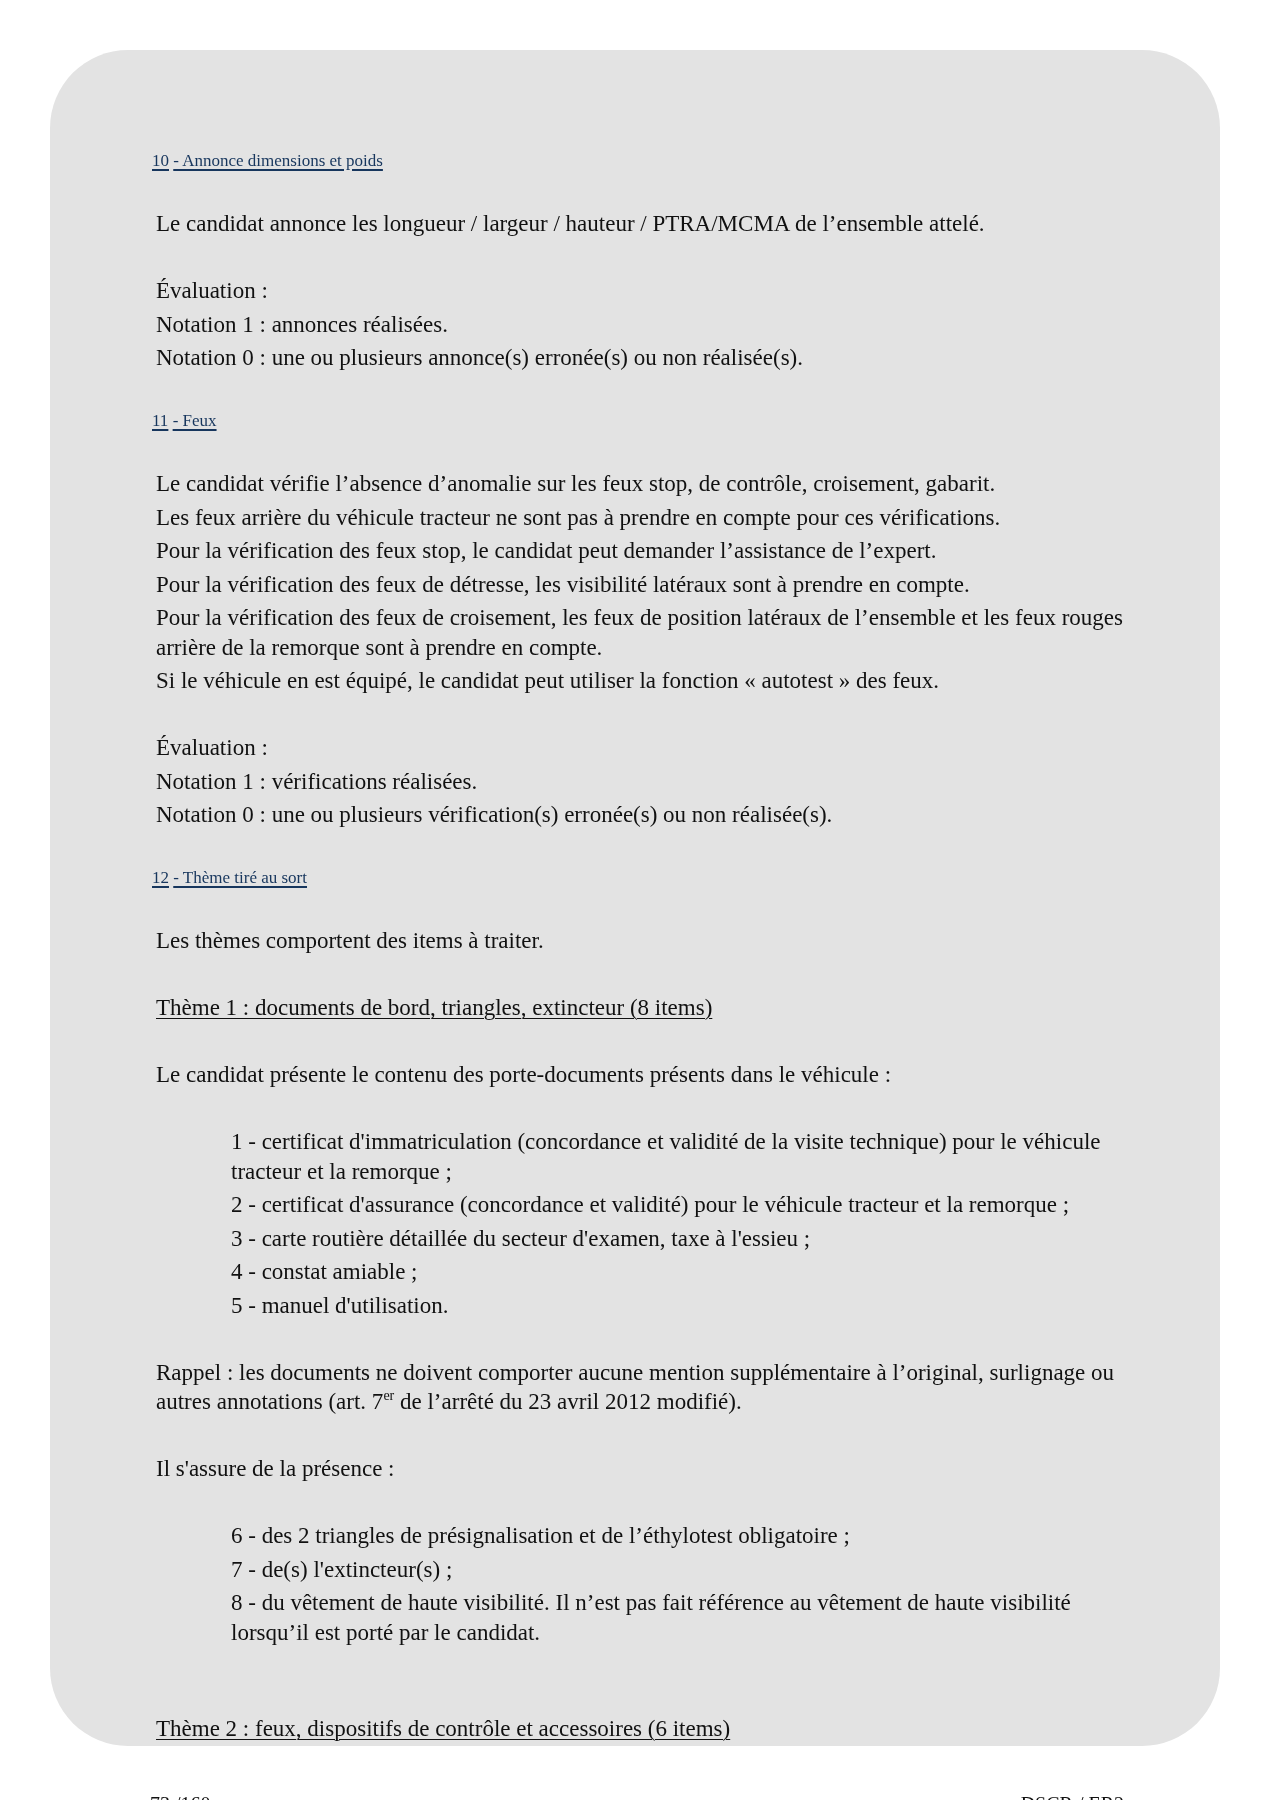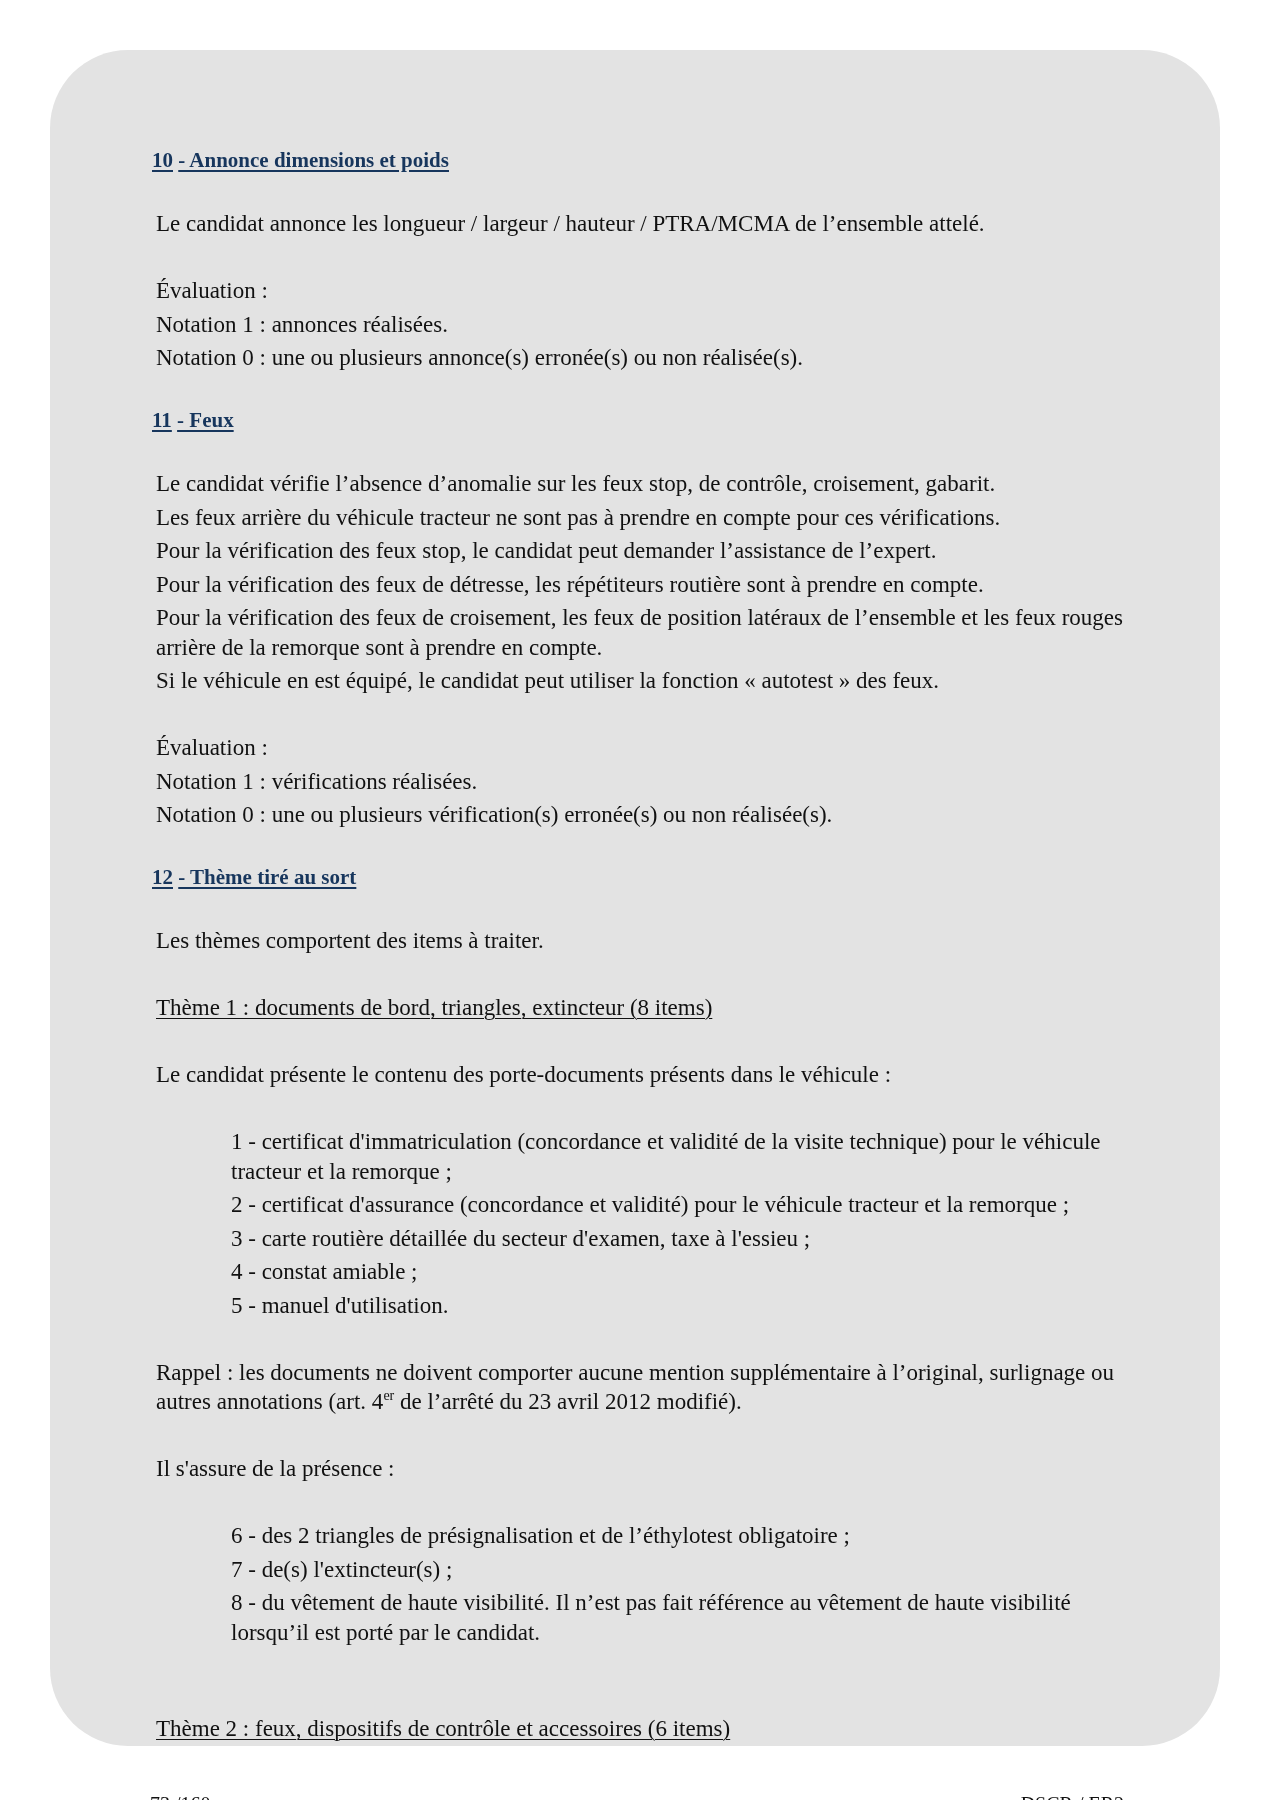--- a/index.html
+++ b/index.html
@@ -3,21 +3,21 @@
 <meta charset="utf-8">
 <style>
   html, body { margin: 0; padding: 0; background: #ffffff; }
   body { width: 1272px; height: 1800px; position: relative; overflow: hidden;
          font-family: "Liberation Serif", "DejaVu Serif", serif; color: #111; }
   .panel { position: absolute; left: 50px; top: 50px; width: 1170px; height: 1696px;
            background: #e3e3e3; border-radius: 78px; }
   .content { position: absolute; left: 152px; top: 146px; width: 980px; }
   .p { font-size: 23px; line-height: 29.5px; margin: 4px; }
   .gap { height: 29.5px; }
-  .h { font-size: 21px; line-height: 29.5px; font-weight: bold; color: #17365d; margin: 0; }
+  .h { font-size: 17px; line-height: 29.5px; font-weight: normal; color: #17365d; margin: 0; }
   .h .u { text-decoration: underline; text-decoration-thickness: 2px; text-underline-offset: 3px; }
   .ul { text-decoration: underline; text-decoration-thickness: 1px; text-underline-offset: 3px; }
   .indent { padding-left: 75px; }
   b { font-weight: normal; }
   sup { font-size: 14px; line-height: 0; vertical-align: 9px; }
   .footer { position: absolute; top: 1794px; font-size: 20px; line-height: 20px; }
   .footer.left { left: 150px; }
   .footer.right { right: 148px; text-align: center; }
 </style>
 </head>
@@ -40,21 +40,21 @@
   <div class="gap"></div>
 
   <p class="h">
     <span class="u">11</span>
     <span class="u">-  Feux</span>
   </p>
   <div class="gap"></div>
   <p class="p"><span>Le candidat vérifie l’absence d’anomalie sur les </span><b>feux stop</b><span>, de </span><b>contrôle</b><span>, </span><b>croisement</b><span>, </span><b>gabarit</b><span>.</span></p>
   <p class="p">Les feux arrière du véhicule tracteur ne sont pas à prendre en compte pour ces vérifications.</p>
   <p class="p">Pour la vérification des feux stop, le candidat peut demander l’assistance de l’expert.</p>
-  <p class="p">Pour la vérification des feux de détresse, les répétiteurs routière sont à prendre en compte.</p>
+  <p class="p">Pour la vérification des feux de détresse, les visibilité latéraux sont à prendre en compte.</p>
   <p class="p">Pour la vérification des feux de croisement, les feux de position latéraux de l’ensemble et les feux rouges arrière de la remorque sont à prendre en compte.</p>
   <p class="p">Si le véhicule en est équipé, le candidat peut utiliser la fonction « autotest » des feux.</p>
   <div class="gap"></div>
   <p class="p">Évaluation :</p>
   <p class="p">Notation 1 : vérifications réalisées.</p>
   <p class="p">Notation 0 : une ou plusieurs vérification(s) erronée(s) ou non réalisée(s).</p>
   <div class="gap"></div>
 
   <p class="h">
     <span class="u">12</span>
@@ -68,21 +68,21 @@
   <p class="p">Le candidat présente le contenu des porte-documents présents dans le véhicule :</p>
   <div class="gap"></div>
   <div class="indent">
     <p class="p">1 - certificat d'immatriculation (concordance et validité de la visite technique) pour le véhicule tracteur et la remorque ;</p>
     <p class="p">2  - certificat d'assurance (concordance et validité) pour le véhicule tracteur et la remorque ;</p>
     <p class="p">3 - carte routière détaillée du secteur d'examen, taxe à l'essieu ;</p>
     <p class="p">4 - constat amiable ;</p>
     <p class="p">5 - manuel d'utilisation.</p>
   </div>
   <div class="gap"></div>
-  <p class="p"><span>Rappel : les documents ne doivent comporter aucune mention supplémentaire à l’original, surlignage ou autres annotations (art. 4</span><sup>er</sup><span> de l’arrêté du 23 avril 2012 modifié).</span></p>
+  <p class="p"><span>Rappel : les documents ne doivent comporter aucune mention supplémentaire à l’original, surlignage ou autres annotations (art. 7</span><sup>er</sup><span> de l’arrêté du 23 avril 2012 modifié).</span></p>
   <div class="gap"></div>
   <p class="p">Il s'assure de la présence :</p>
   <div class="gap"></div>
   <div class="indent">
     <p class="p">6 - des 2 triangles de présignalisation et de l’éthylotest obligatoire ;</p>
     <p class="p">7 - de(s) l'extincteur(s) ;</p>
     <p class="p">8 - du vêtement de haute visibilité. Il n’est pas fait référence au vêtement de haute visibilité lorsqu’il est porté par le candidat.</p>
   </div>
   <div class="gap"></div>
   <div class="gap"></div>

